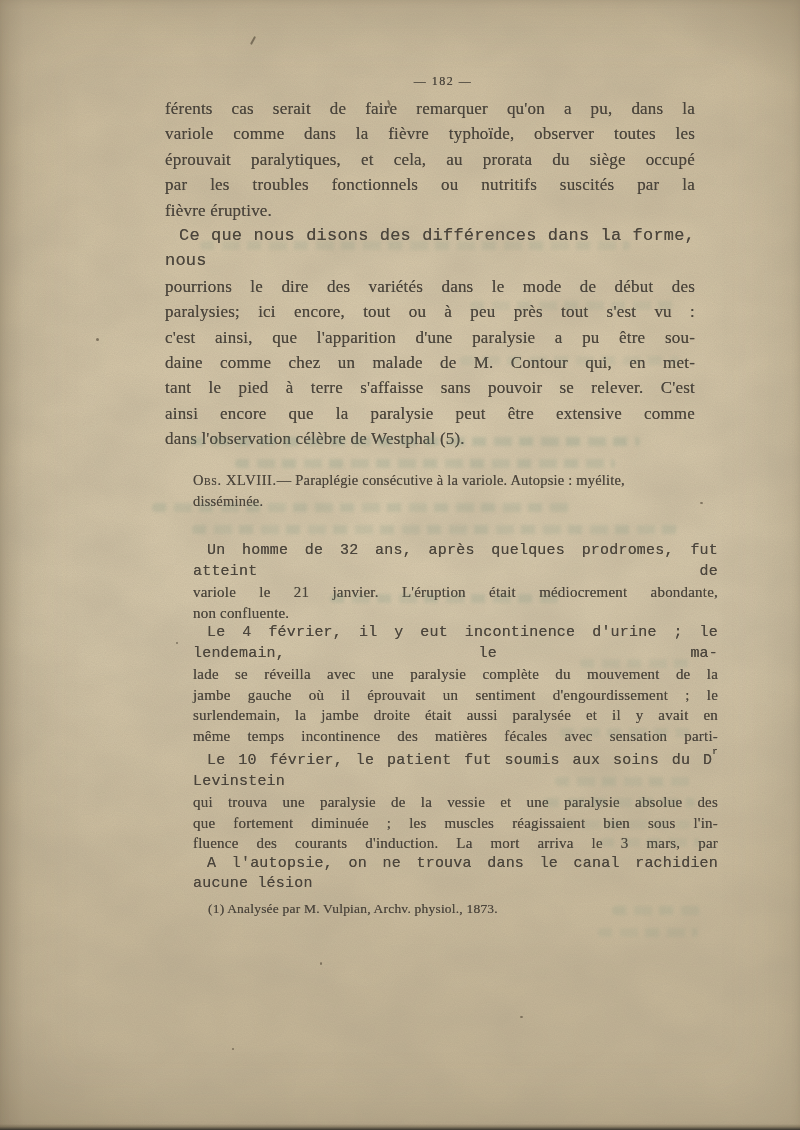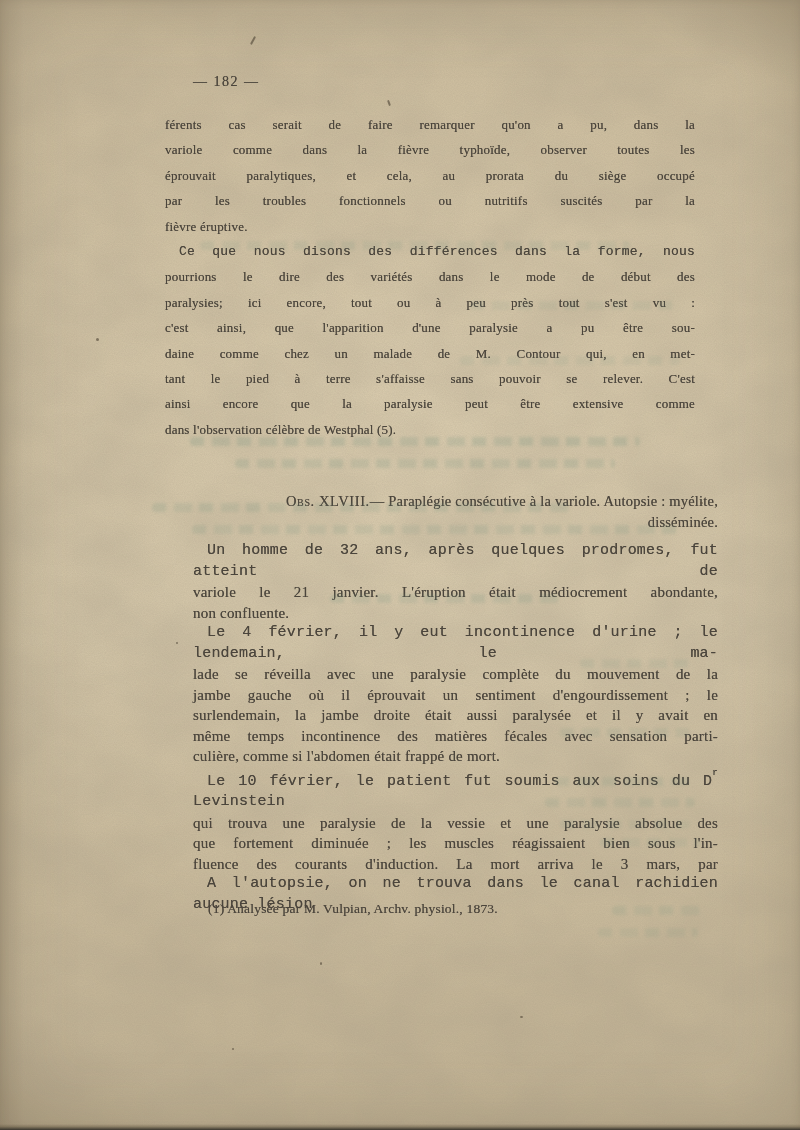--- a/index.html
+++ b/index.html
@@ -20,36 +20,36 @@
   }
   .grain { position: absolute; inset: 0; pointer-events: none; }
   .txt { position: absolute; letter-spacing: 0.2px; }
   .txt .line {
     text-align: justify;
     text-align-last: justify;
     text-shadow: 0 0 0.6px rgba(75,69,60,0.75);
   }
   .txt .line.last { text-align-last: left; }
   .txt .line.indent { text-indent: 14px; font-family: Liberation Mono, monospace; }
-  .main-block { left: 165px; top: 112px; width: 530px; font-size: 13px; line-height: 25.4px; }
+  .main-block { left: 165px; top: 96px; width: 530px; font-size: 17px; line-height: 25.4px; }
   .obs-heading {
-    left: 193px; top: 491px; width: 525px;
-    font-size: 14.5px; line-height: 21px; text-align: right;
+    left: 193px; top: 470px; width: 525px;
+    font-size: 14.5px; line-height: 21px; text-align: left;
     text-shadow: 0 0 0.5px rgba(75,69,60,0.7);
   }
   .obs-heading .sc { font-variant: small-caps; letter-spacing: 0.6px; }
   .obs-block { left: 193px; top: 541px; width: 525px; font-size: 15px; line-height: 20.5px; }
   .obs-block sup { font-size: 0.62em; position: relative; top: -0.38em; }
   .footnote {
     left: 208px; top: 901px; font-size: 13.5px;
     text-shadow: 0 0 0.5px rgba(75,69,60,0.7);
   }
   .page-number {
     left: 193px; top: 74px; width: 500px;
-    text-align: left; font-size: 14px; letter-spacing: 1.5px;
+    text-align: center; font-size: 12px; letter-spacing: 1.5px;
     text-shadow: 0 0 0.6px rgba(75,69,60,0.8);
   }
   .smudge {
     position: absolute; height: 9px; border-radius: 4px;
     filter: blur(1.6px);
     background: repeating-linear-gradient(90deg,
       rgba(104,140,122,0.55) 0 14px, rgba(104,140,122,0) 14px 22px,
       rgba(104,140,122,0.45) 22px 40px, rgba(104,140,122,0) 40px 47px);
     pointer-events: none;
   }
@@ -104,21 +104,20 @@
 
   <div class="txt obs-block">
     <div class="line indent">Un homme de 32 ans, après quelques prodromes, fut atteint de</div>
     <div class="line">variole le 21 janvier. L'éruption était médiocrement abondante,</div>
     <div class="line last">non confluente.</div>
     <div class="line indent">Le 4 février, il y eut incontinence d'urine ; le lendemain, le ma-</div>
     <div class="line">lade se réveilla avec une paralysie complète du mouvement de la</div>
     <div class="line">jambe gauche où il éprouvait un sentiment d'engourdissement ; le</div>
     <div class="line">surlendemain, la jambe droite était aussi paralysée et il y avait en</div>
     <div class="line">même temps incontinence des matières fécales avec sensation parti-</div>
-    <div class="line last">culière, comme si l'abdomen était frappé de mort.</div>
     <div class="line indent">
       <span>Le 10 février, le patient fut soumis aux soins du D</span><sup>r</sup><span> Levinstein</span>
     </div>
     <div class="line">qui trouva une paralysie de la vessie et une paralysie absolue des</div>
     <div class="line">que fortement diminuée ; les muscles réagissaient bien sous l'in-</div>
     <div class="line">fluence des courants d'induction. La mort arriva le 3 mars, par</div>
     <div class="line last indent">A l'autopsie, on ne trouva dans le canal rachidien aucune lésion</div>
   </div>
 
   <div class="txt footnote">(1) Analysée par M. Vulpian, Archv. physiol., 1873.</div>

